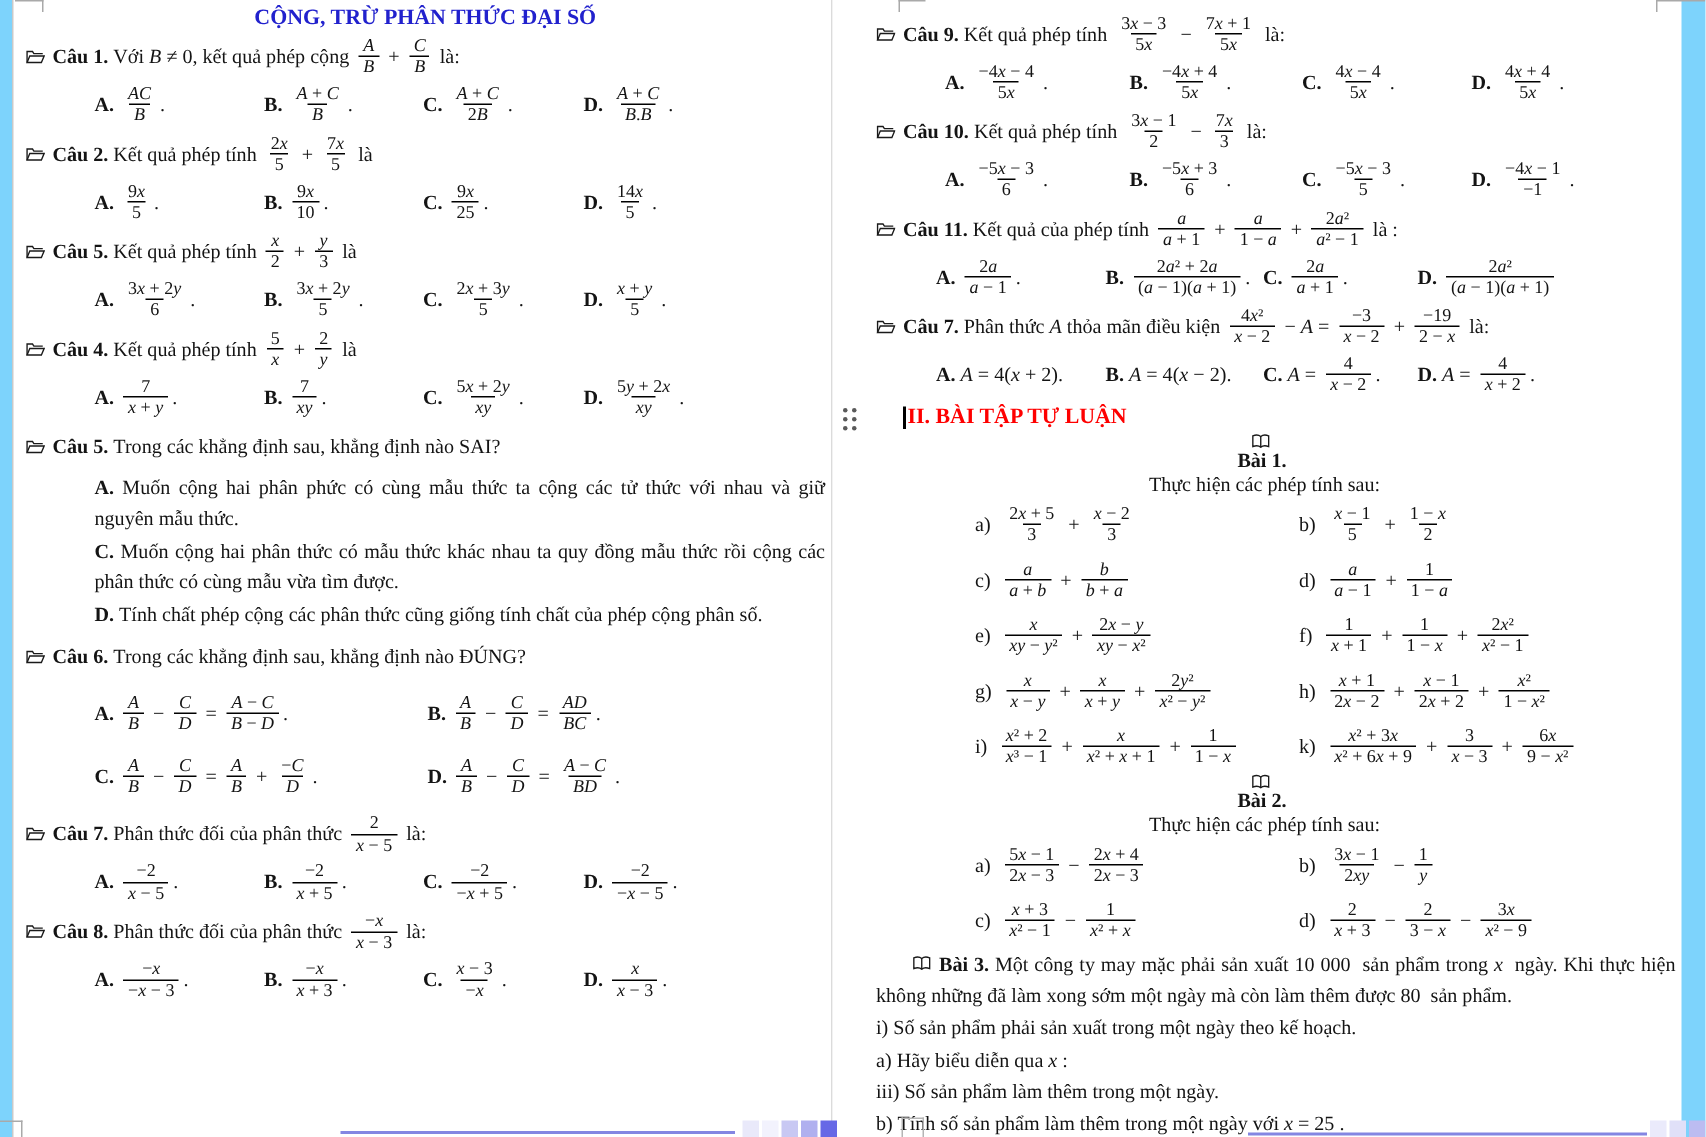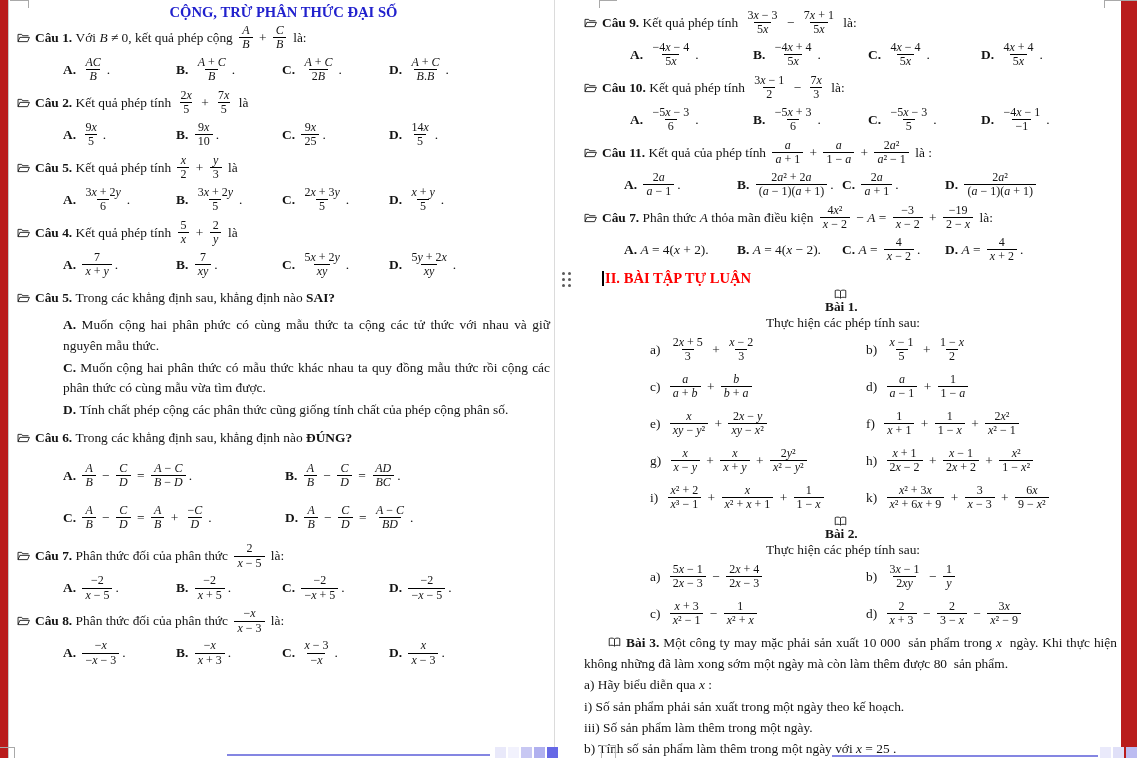--- a/index.html
+++ b/index.html
@@ -1,33 +1,33 @@
 <!DOCTYPE html>
 <html><head>
 <meta charset="utf-8">
 <style>
   html,body{margin:0;padding:0;background:#fff;}
-  .screen{position:relative;width:1137px;height:758px;overflow:hidden;background:#b91c1c;
+  .screen{position:relative;width:1137px;height:758px;overflow:hidden;background:#7dd3fc;
           font-family:"Liberation Serif","DejaVu Serif",serif;color:#141414;font-size:13.4px;}
   
   .page{position:absolute;top:0;height:758px;box-sizing:border-box;background:#fff;}
   .page-left{left:8px;width:546px;border-left:1px solid #c9c9c9;padding:2px 4px 0 8px;}
   .page-gap{position:absolute;left:554px;top:0;width:17px;height:758px;background:#ececec;
             border-left:1px solid #dbdbdb;border-right:1px solid #dbdbdb;box-sizing:border-box;}
   .page-right{left:555px;width:566px;padding:6px 4px 0 29px;}
   
   .doc-title{text-align:center;font-weight:bold;font-size:14.6px;color:#2121cd;margin:2px 0 0;}
   .section-head{color:#fe0000;font-weight:bold;font-size:14.6px;margin:15px 0 5px;}
   
   .q{margin:0 0 1px;}
   .qstem{display:flex;align-items:center;flex-wrap:wrap;min-height:33px;}
   .qicon{display:inline-flex;margin-right:5px;flex:0 0 auto;}
   .qlabel{font-weight:bold;white-space:pre;}
   .t{white-space:pre-wrap;}
-  .t.bold{font-weight:bold;}
+  .t.bold{font-weight:normal;}
   .m{white-space:pre-wrap;}
   .m i, .frac i{font-style:italic;}
   .frac{display:inline-flex;flex-direction:column;align-items:center;vertical-align:middle;
         margin:0 3px;font-size:12px;line-height:1.12;}
   .frac .num{padding:0 3px 0;}
   .frac .den{border-top:1px solid #000;padding:0 3px 0;}
   .opts{display:grid;align-items:center;min-height:31px;}
   .opts4{margin-left:46px;grid-template-columns:113px 106px 107px 1fr;}
   .optsR{margin-left:46px;grid-template-columns:123px 115px 113px 1fr;}
   .optsB{margin-left:40px;grid-template-columns:113px 105px 103px 1fr;}
@@ -1017,22 +1017,22 @@
         </div>
         <div class="ex">
           <div class="b3p first"><span class="qicon">
               <svg width="13" height="10" viewBox="0 0 14 11">
                 <g fill="none" stroke="#1a1a1a" stroke-width="1">
                   <path d="M7 2.2 C5.6 1 3.2 0.9 1.2 1.7 L1.2 9.6 C3.2 8.8 5.6 8.9 7 10 C8.4 8.9 10.8 8.8 12.8 9.6 L12.8 1.7 C10.8 0.9 8.4 1 7 2.2 Z"></path>
                   <path d="M7 2.2 L7 10"></path>
                 </g>
               </svg>
             </span><span class="qlabel">Bài 3. </span><span class="t">Một công ty may mặc phải sản xuất 10 000  sản phẩm trong </span><span class="m"><i>x</i></span><span class="t">  ngày. Khi thực hiện không những đã làm xong sớm một ngày mà còn làm thêm được 80  sản phẩm.</span></div>
+          <div class="b3p"><span class="t">i) Số sản phẩm phải sản xuất trong một ngày theo kế hoạch.</span></div>
           <div class="b3p"><span class="t">a) Hãy biểu diễn qua </span><span class="m"><i>x</i></span><span class="t"> :</span></div>
-          <div class="b3p"><span class="t">i) Số sản phẩm phải sản xuất trong một ngày theo kế hoạch.</span></div>
           <div class="b3p"><span class="t">iii) Số sản phẩm làm thêm trong một ngày.</span></div>
           <div class="b3p"><span class="t">b) Tính số sản phẩm làm thêm trong một ngày với </span><span class="m"><i>x</i> = 25</span><span class="t"> .</span></div>
         </div>
       </div>
   </div>
 
   <div class="cm cm-tl-l"></div>
   <div class="cm cm-bl-l"></div>
   <div class="cm cm-tl-r"></div>
   <div class="cm cm-tr-r"></div>

